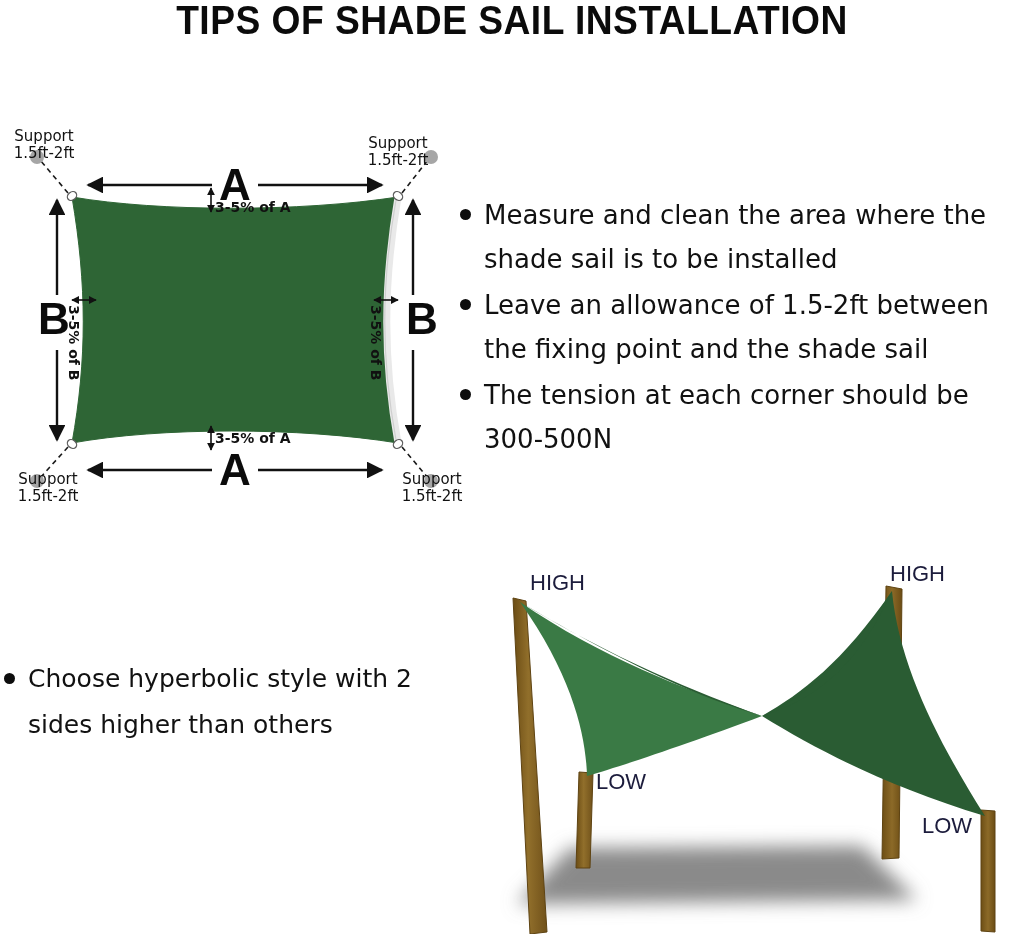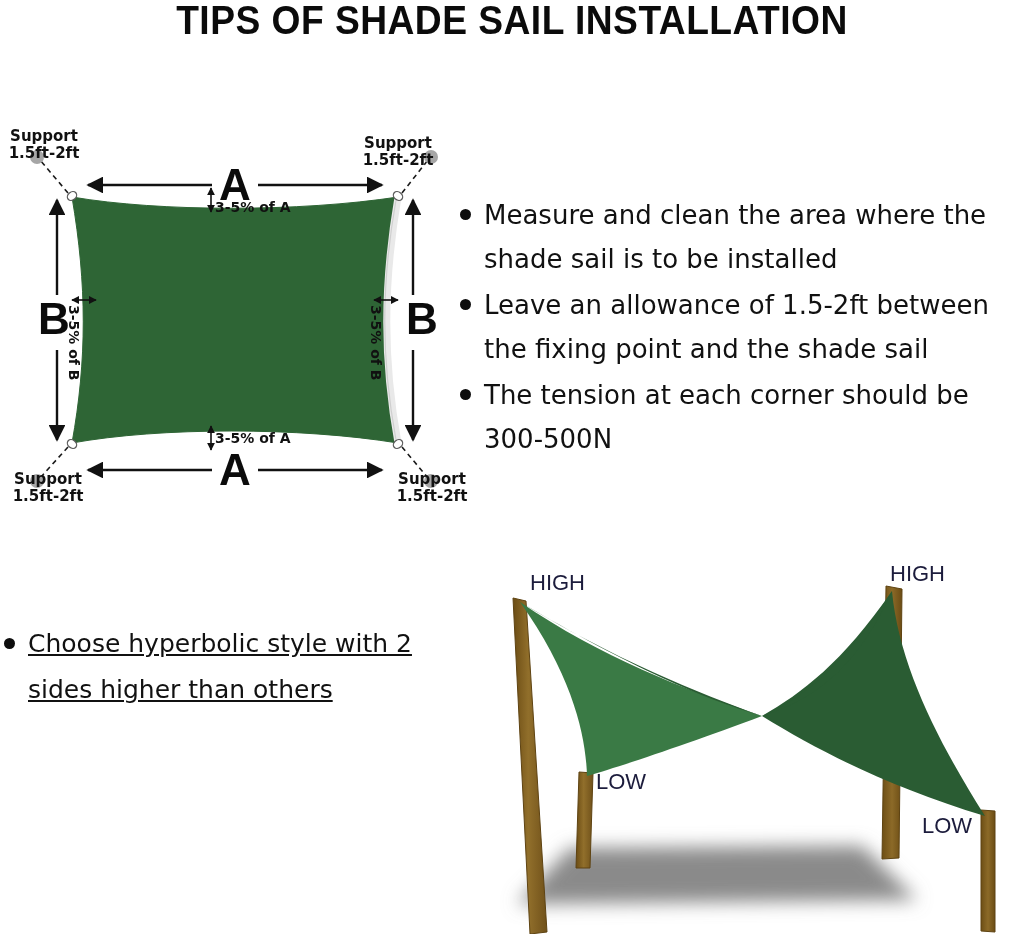--- a/index.html
+++ b/index.html
@@ -72,33 +72,32 @@
     left: 460px;
     top: 193px;
     width: 570px;
     font-size: 26px;
     line-height: 44px;
   }
   #list-top-right .bullet-dot { margin-top: 16px; }
 
   #list-bottom-left {
     left: 4px;
-    top: 621px;
+    top: 656px;
     width: 440px;
     font-size: 25px;
     line-height: 46px;
-    text-decoration: underline;
   }
   #list-bottom-left .bullet-dot { margin-top: 17px; }
 
   
   .dlabel {
     position: absolute;
     font-family: "DejaVu Sans", sans-serif;
-    font-weight: bold;
+    font-weight: normal;
     color: #111111;
     white-space: nowrap;
   }
   .support-label {
     font-size: 15px;
     line-height: 17px;
     text-align: center;
   }
   .big-letter {
     font-family: "Liberation Sans", sans-serif;

